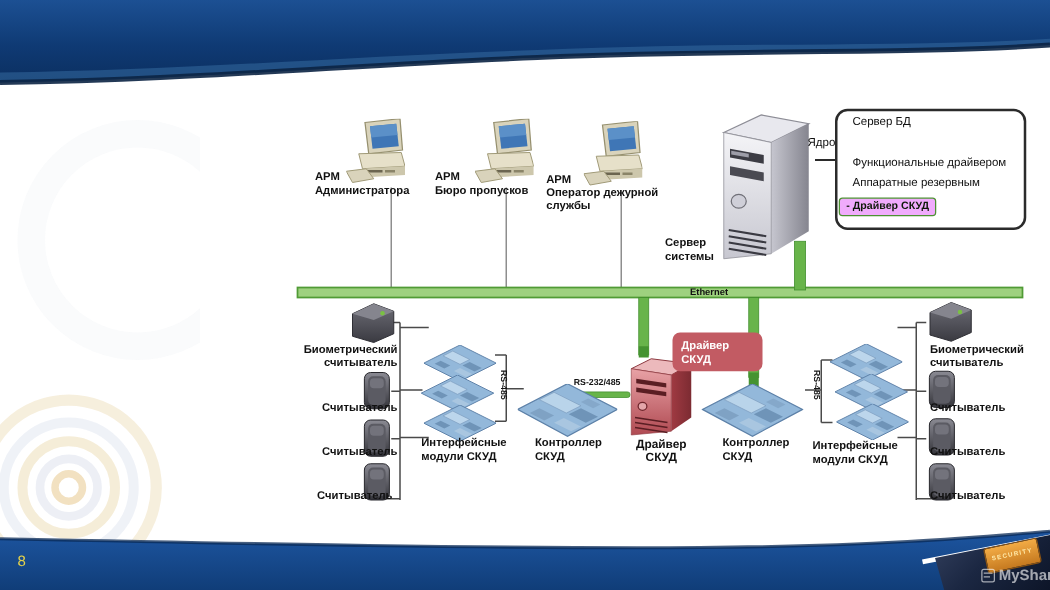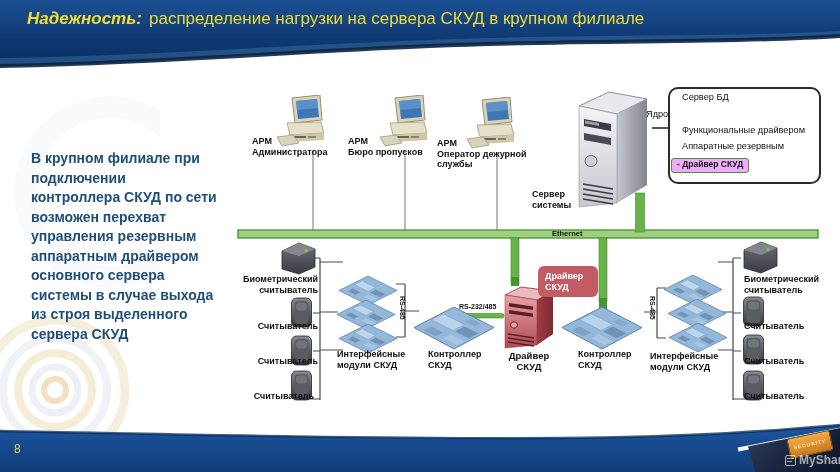--- a/index.html
+++ b/index.html
@@ -23,21 +23,21 @@
   .lbl.c{text-align:center;}
   .lbl.sm{font-size:7.5px;line-height:8px;}
   .lbl.xs{font-size:7px;line-height:8px;}
   .lbl.vert{writing-mode:vertical-rl;}
   .callout{position:absolute;left:668px;top:87px;width:153px;height:97px;z-index:2;
            background:#fff;border:2px solid #2b2b2b;border-radius:10px;box-sizing:border-box;}
   .co-item{position:absolute;z-index:5;font-weight:normal;font-size:9.2px;color:#111;white-space:nowrap;}
   .hl-green{position:absolute;left:671px;top:158px;width:78px;height:15px;z-index:5;
             background:#f0abfc;border:1.5px solid #4d9133;border-radius:3px;box-sizing:border-box;
             font-weight:bold;font-size:8.5px;line-height:11px;padding-left:5px;color:#0d1a08;white-space:nowrap;}
-  .badge{position:absolute;left:538px;top:266px;width:60px;height:31px;z-index:6;
+  .badge{position:absolute;left:538px;top:266px;width:72px;height:31px;z-index:6;
          background:#C25B63;border-radius:6px;color:#fff;font-weight:bold;font-size:9px;
          line-height:10.5px;padding:5px 0 0 7px;box-sizing:border-box;white-space:pre-line;}
   .icon{position:absolute;z-index:2;}
   .icon.hi{z-index:4;}
   
   .wm{position:absolute;left:748px;top:428px;width:92px;height:44px;z-index:7;
       clip-path:polygon(8% 100%,0 42%,100% 0,100% 100%);
       background:linear-gradient(135deg,#33405e 0%,#1b2742 45%,#0d1528 100%);}
   .wm .chip{position:absolute;left:40px;top:6px;width:42px;height:19px;transform:rotate(-12deg);
       background:linear-gradient(180deg,#f2ab45,#c5791f);border-radius:3px;border:1px solid #8a5312;
@@ -164,34 +164,21 @@
       <circle cx="55" cy="358" r="11" fill="none" stroke="#e8c98f" stroke-width="6"></circle>
       <circle cx="110" cy="160" r="85" fill="none" stroke="#eef1f5" stroke-width="22" opacity="0.6"></circle>
     </g>
   </svg>
 
   <svg class="hdr" viewBox="0 0 840 76">
     <path d="M0,66 C150,64 280,52 430,46 C600,39 720,44 840,36 L840,0 L0,0 Z" fill="url(#hdrG)"></path>
     <path d="M0,58 C150,56 280,45 430,40 C600,33 720,38 840,31 L840,36 C720,44 600,39 430,46 C280,52 150,64 0,66 Z" fill="#35699f" opacity="0.55"></path>
     <path d="M0,66 C150,64 280,52 430,46 C600,39 720,44 840,36" stroke="#0b2444" stroke-width="4" fill="none" opacity="0.9"></path>
   </svg>
-  <div class="title">
-    <span class="p1">Надежность:</span><span class="p2">распределение нагрузки на сервера СКУД в крупном филиале</span>
-  </div>
-
-  <div class="desc">В крупном филиале при
-подключении
-контроллера СКУД по сети
-возможен перехват
-управления резервным
-аппаратным драйвером
-основного сервера
-системы в случае выхода
-из строя выделенного
-сервера СКУД</div>
+
 
   <svg class="layer" width="840" height="472" style="z-index:1">
 
     <path d="M313,150 V230 M405,150 V230 M497,152 V230" stroke="#8e8e8e" stroke-width="1.2" fill="none"></path>
 
     <path d="M652,128 H668" stroke="#2b2b2b" stroke-width="1.6" fill="none"></path>
 
     <path d="M320,258 V400 M313,258 H320 M313,313 H320 M313,351 H320 M306,399 H320 M320,262 H343 M320,312 H338 M320,350 H343" stroke="#4a4a4a" stroke-width="1.2" fill="none"></path>
 
     <path d="M405,284 V337 M396,284 H405 M396,337 H405 M405,311 H419" stroke="#4a4a4a" stroke-width="1.2" fill="none"></path>

